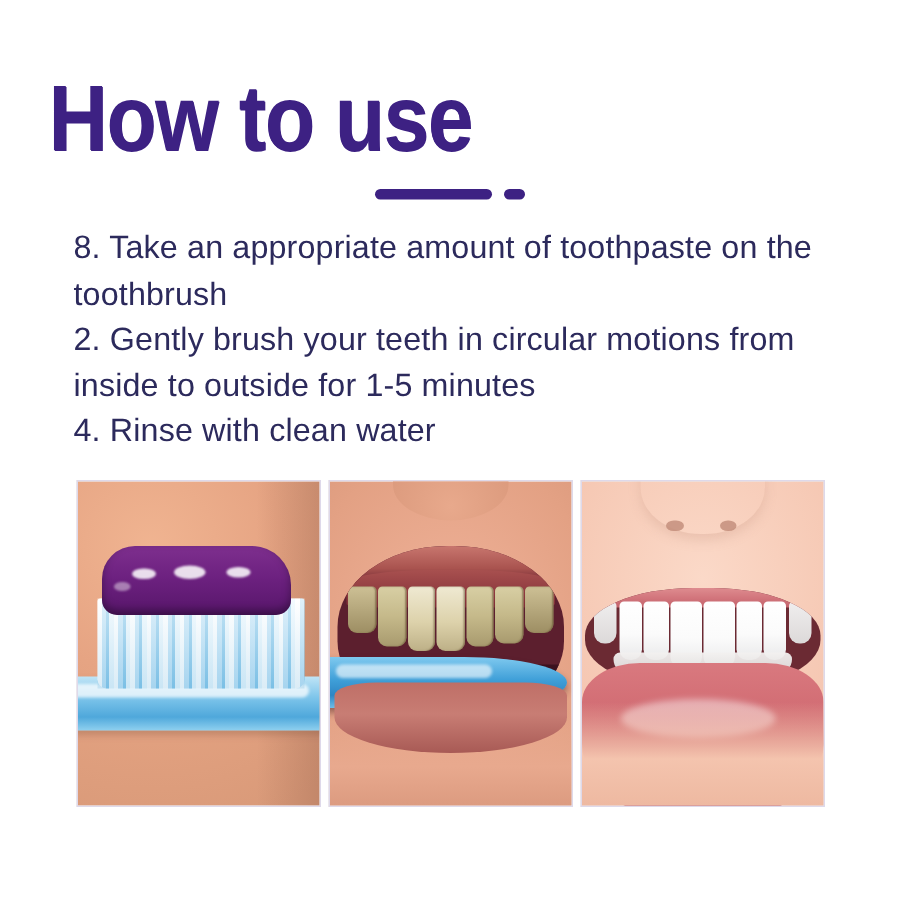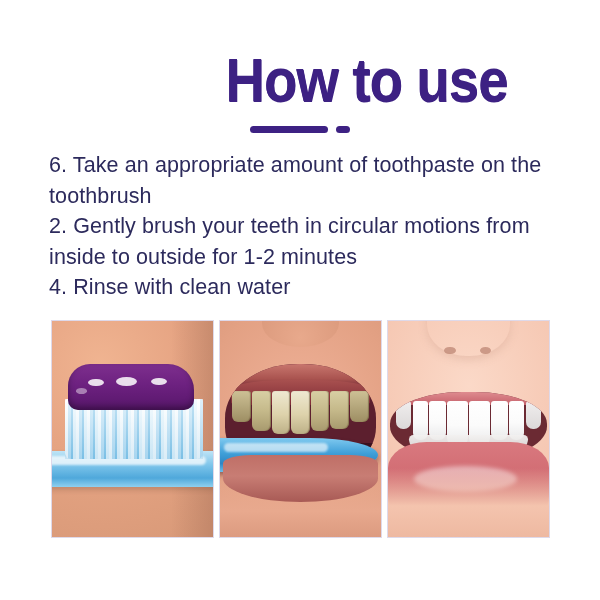--- a/index.html
+++ b/index.html
@@ -21,21 +21,21 @@
     height: 600px;
     background: #ffffff;
   }
 
   
   .title-block {
     position: absolute;
     top: 48px;
     left: 0;
     width: 540px;
-    text-align: right;
+    text-align: left;
   }
   .title {
     font-family: "Liberation Sans Narrow", "Liberation Sans", sans-serif;
     font-size: 62px;
     line-height: 64px;
     font-weight: bold;
     color: #3d2183;
     letter-spacing: -1px;
     transform: scaleX(0.88);
     transform-origin: center center;
@@ -355,22 +355,22 @@
   <div class="title-block">
     <div class="title">How to use</div>
   </div>
 
   <div class="divider-row">
     <span class="divider-long"></span>
     <span class="divider-short"></span>
   </div>
 
   <div class="steps">
-    <p class="step">6. Take an appropriate amount of toothpaste on the toothbrush</p>
-    <p class="step">2. Gently brush your teeth in circular motions from inside to outside for 1-2 minutes</p>
+    <p class="step">8. Take an appropriate amount of toothpaste on the toothbrush</p>
+    <p class="step">2. Gently brush your teeth in circular motions from inside to outside for 1-5 minutes</p>
     <p class="step">4. Rinse with clean water</p>
   </div>
 
   <div class="photos">
 
     <div class="photo">
       <div class="p1-bg"></div>
       <div class="p1-shadowband"></div>
       <div class="p1-handle"></div>
       <div class="p1-bristles"></div>

